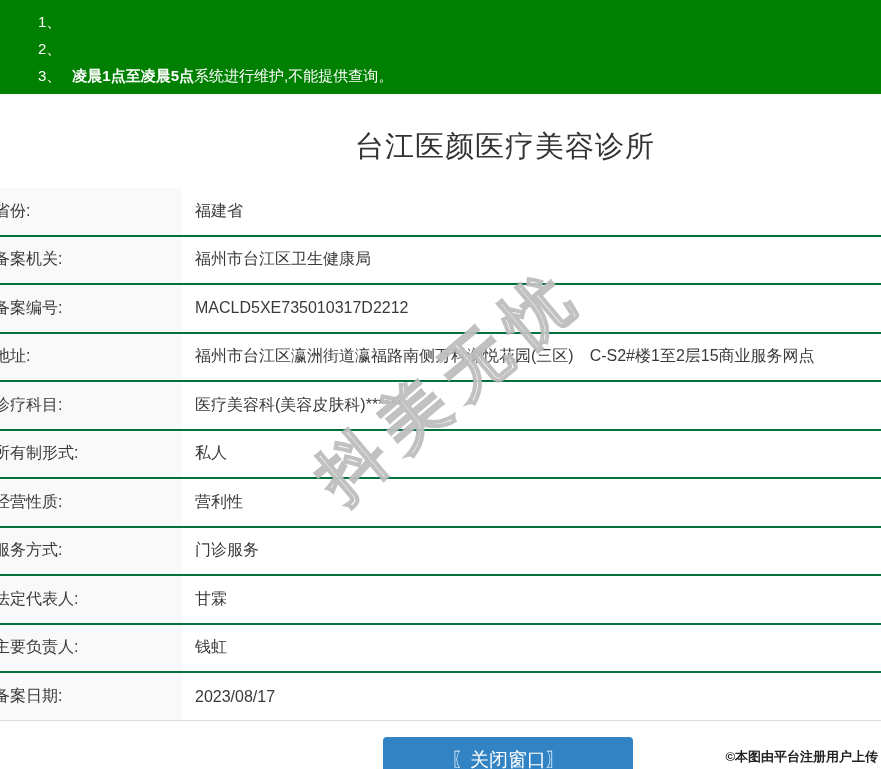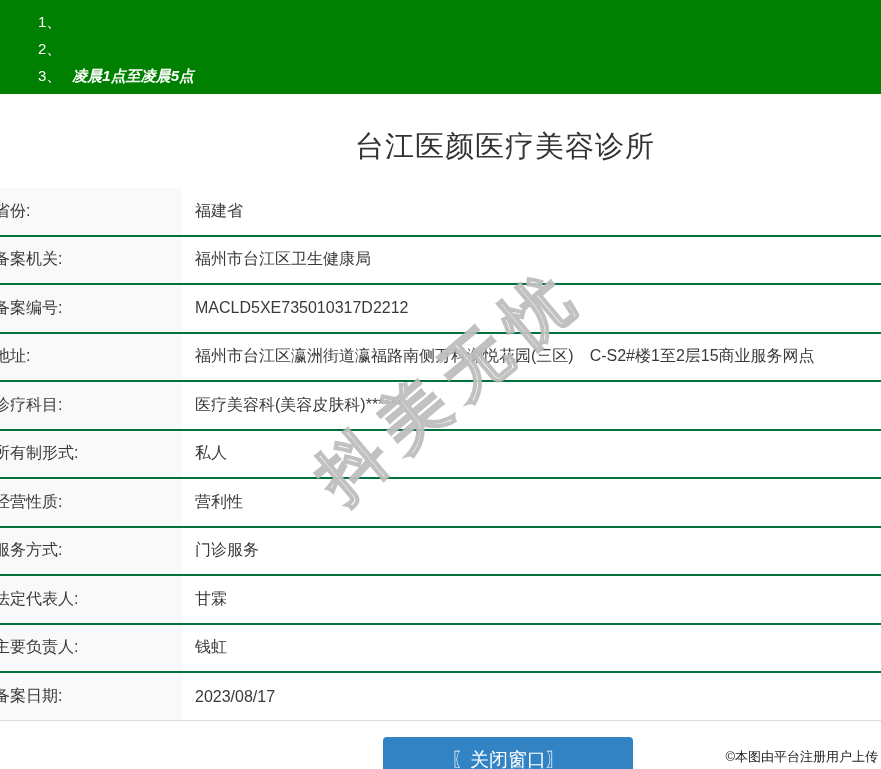--- a/index.html
+++ b/index.html
@@ -27,21 +27,21 @@
     color: #ffffff;
   }
   .notice-line {
     display: flex;
     align-items: baseline;
     font-size: 15px;
     line-height: 27px;
     white-space: nowrap;
   }
   .notice-num { margin-right: 11px; }
-  .notice-bold { font-weight: bold; font-style: italic; }
+  .notice-bold { font-weight: bold; }
   
   .title-wrap {
     padding: 38px 0 27px 0;
     text-align: center;
   }
   .page-title {
     font-size: 29px;
     line-height: 29px;
     font-weight: 400;
     color: #333333;
@@ -112,21 +112,21 @@
     -webkit-text-stroke: 2px rgba(178,178,178,0.8);
     pointer-events: none;
     z-index: 10;
   }
   
   .credit-note {
     position: absolute;
     right: 3px;
     bottom: 3px;
     font-size: 13px;
-    font-weight: normal;
+    font-weight: bold;
     color: #222222;
     text-shadow: -1px -1px 0 #fff, 1px -1px 0 #fff, -1px 1px 0 #fff, 1px 1px 0 #fff;
     z-index: 11;
     white-space: nowrap;
   }
 </style>
 </head>
 <body>
 
 <div id="page">
@@ -136,20 +136,21 @@
       <span class="notice-num">1、</span>
       <span class="notice-bold"></span>
     </div>
     <div class="notice-line">
       <span class="notice-num">2、</span>
       <span class="notice-bold"></span>
     </div>
     <div class="notice-line">
       <span class="notice-num">3、</span>
       <span class="notice-bold">凌晨1点至凌晨5点</span>
+      <span class="notice-text">系统进行维护,不能提供查询。</span>
     </div>
   </div>
 
   <div class="title-wrap">
     <span class="page-title">台江医颜医疗美容诊所</span>
   </div>
 
   <div class="info-table">
     <div class="row">
       <div class="cell-label">省份:</div>

